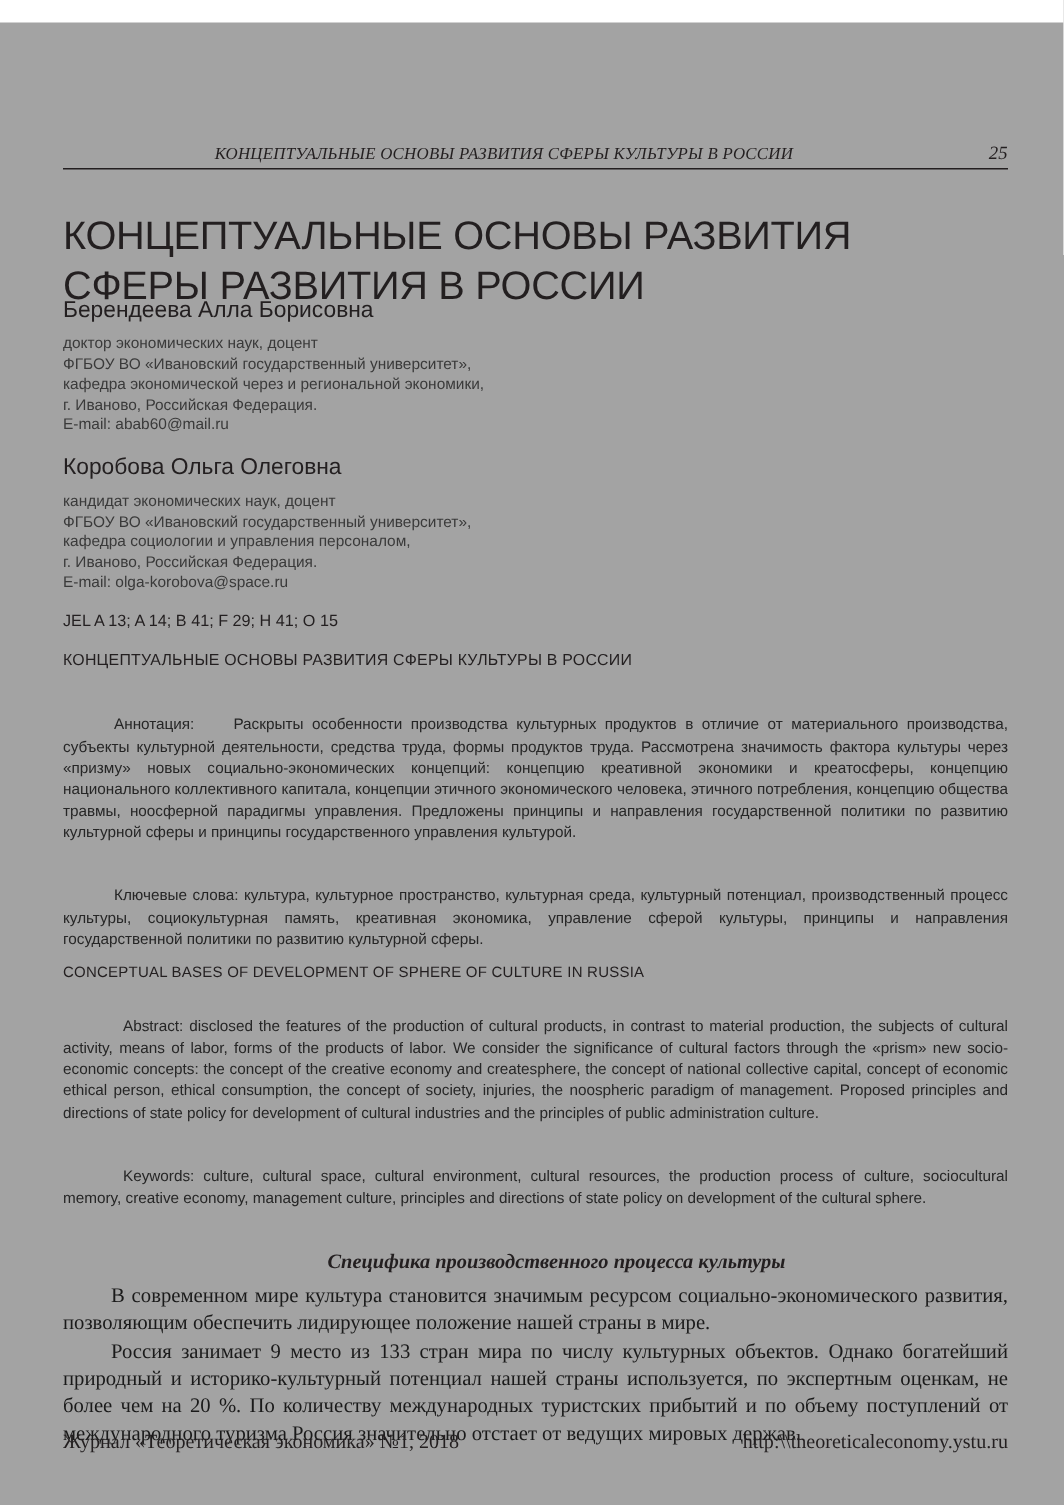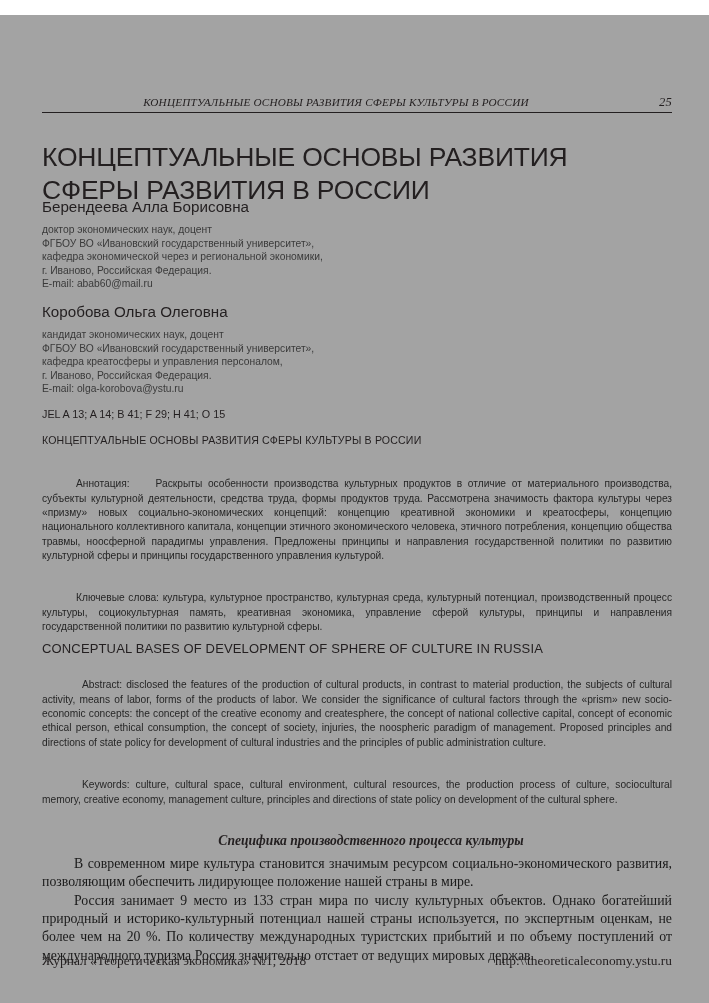--- a/index.html
+++ b/index.html
@@ -143,21 +143,21 @@
   }
   .abs .gap { display: inline-block; width: 26px; }
   .abs-ru   { top: 452px; text-indent: 34px; }
   .abs-kw-ru{ top: 566px; text-indent: 34px; }
   .en-title {
     position: absolute;
     left: 42px;
     top: 627px;
     width: 630px;
     font-family: "Liberation Sans", sans-serif;
-    font-size: 13px;
+    font-size: 10px;
     line-height: 14px;
     letter-spacing: 0.15px;
     color: #231f20;
     white-space: nowrap;
   }
   .abs-en    { top: 653px; text-indent: 40px; }
   .abs-kw-en { top: 753px; text-indent: 40px; }
 
   
   .section-heading {
@@ -230,23 +230,23 @@
       <span class="ml">г. Иваново, Российская Федерация.</span>
       <span class="ml">E-mail: abab60@mail.ru</span>
     </div>
   </div>
 
   <div class="author-block a2">
     <div class="author-name">Коробова Ольга Олеговна</div>
     <div class="author-meta">
       <span class="ml">кандидат экономических наук, доцент</span>
       <span class="ml">ФГБОУ ВО «Ивановский государственный университет»,</span>
-      <span class="ml">кафедра креатосферы и управления персоналом,</span>
+      <span class="ml">кафедра социологии и управления персоналом,</span>
       <span class="ml">г. Иваново, Российская Федерация.</span>
-      <span class="ml">E-mail: olga-korobova@ystu.ru</span>
+      <span class="ml">E-mail: olga-korobova@space.ru</span>
     </div>
   </div>
 
   <div class="jel">JEL A 13; A 14; B 41; F 29; H 41; O 15</div>
 
   <div class="rus-title-line">КОНЦЕПТУАЛЬНЫЕ ОСНОВЫ РАЗВИТИЯ СФЕРЫ КУЛЬТУРЫ В РОССИИ</div>
 
   <p class="abs abs-ru"><span class="lead">Аннотация:</span><span class="gap"></span><span>Раскрыты особенности производства культурных продуктов в отличие от материального производства, субъекты культурной деятельности, средства труда, формы продуктов труда. Рассмотрена значимость фактора культуры через «призму» новых социально-экономических концепций: концепцию креативной экономики и креатосферы, концепцию национального коллективного капитала, концепции этичного экономического человека, этичного потребления, концепцию общества травмы, ноосферной парадигмы управления. Предложены принципы и направления государственной политики по развитию культурной сферы и принципы государственного управления культурой.</span></p>
 
   <p class="abs abs-kw-ru"><span class="lead">Ключевые слова:</span> <span>культура, культурное пространство, культурная среда, культурный потенциал, производственный процесс культуры, социокультурная память, креативная экономика, управление сферой культуры, принципы и направления государственной политики по развитию культурной сферы.</span></p>

